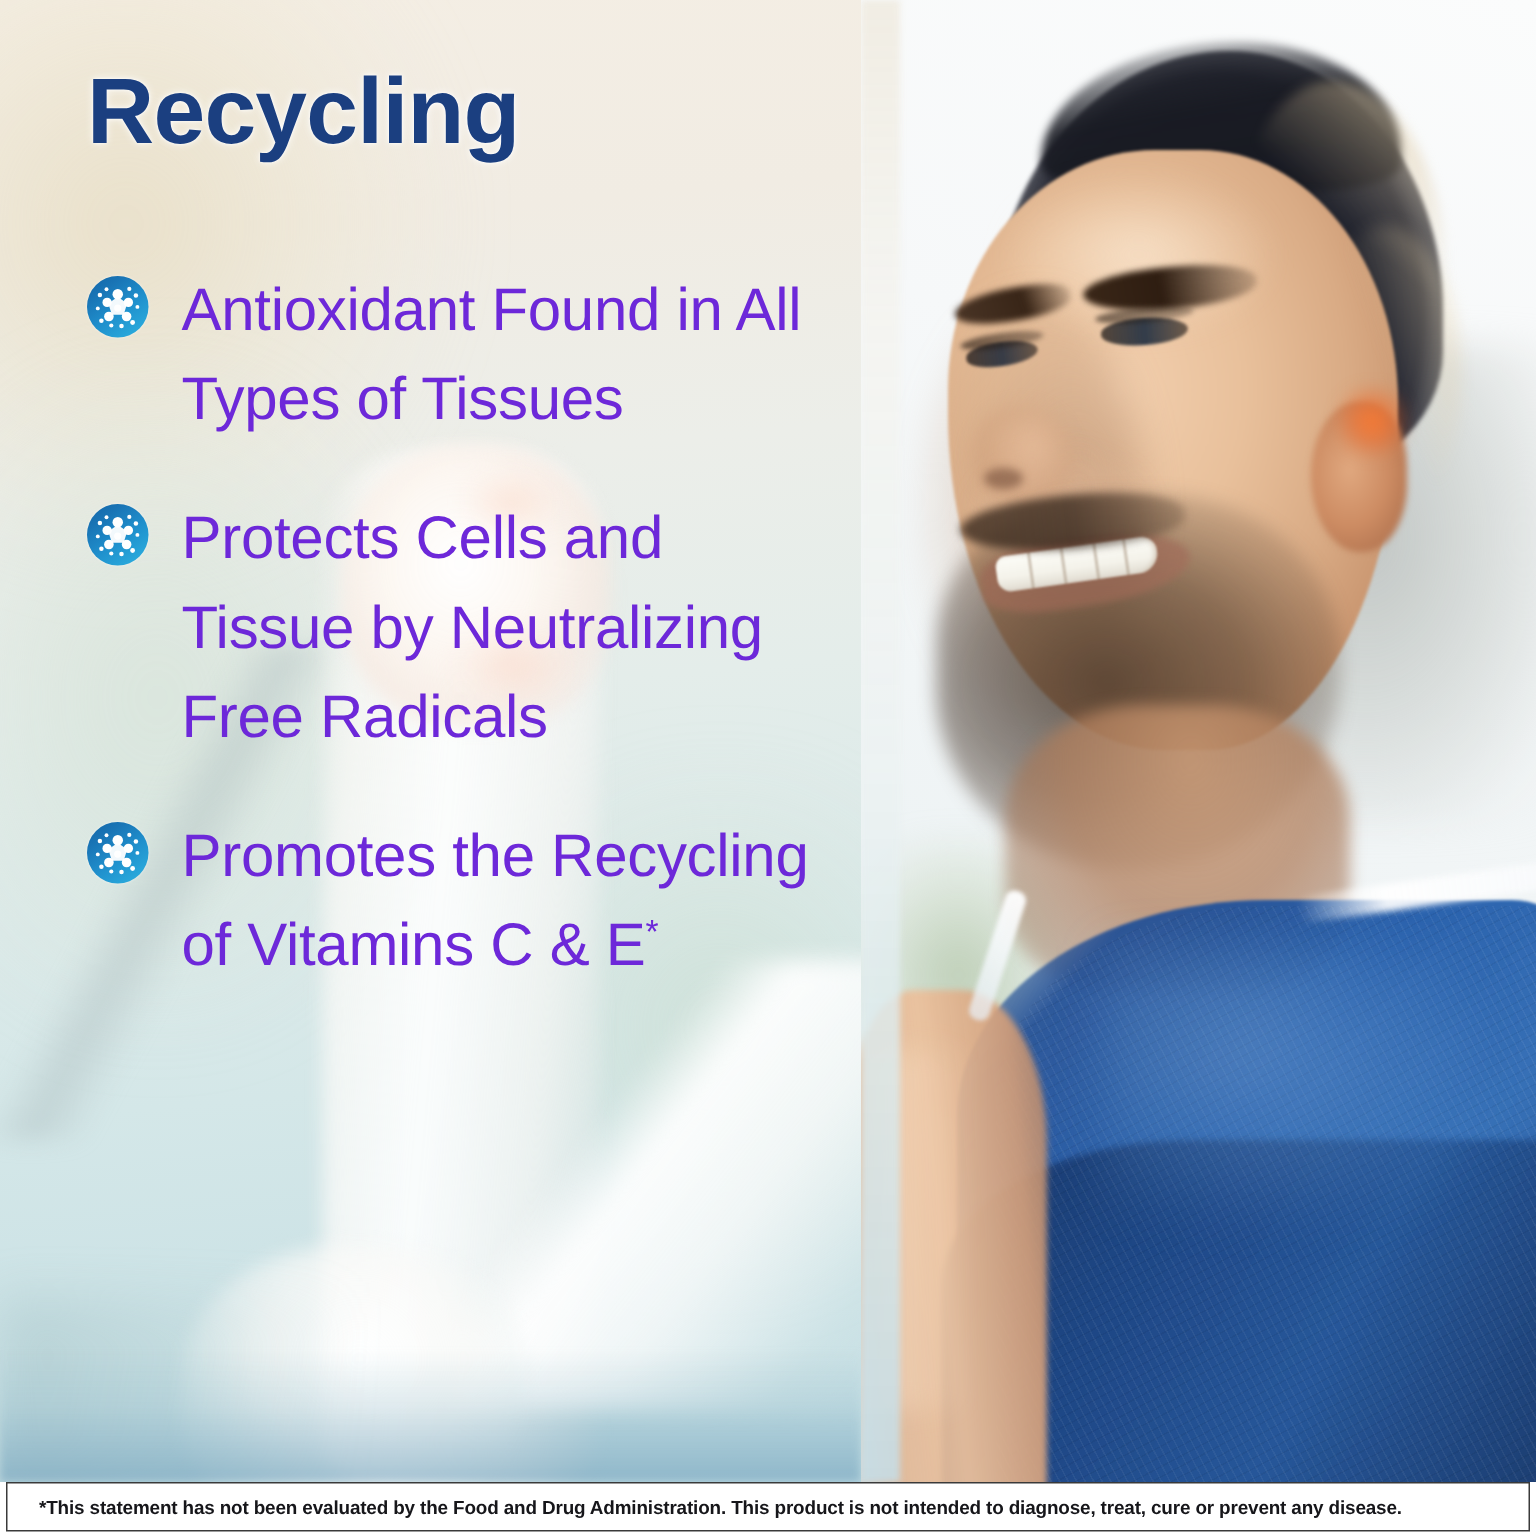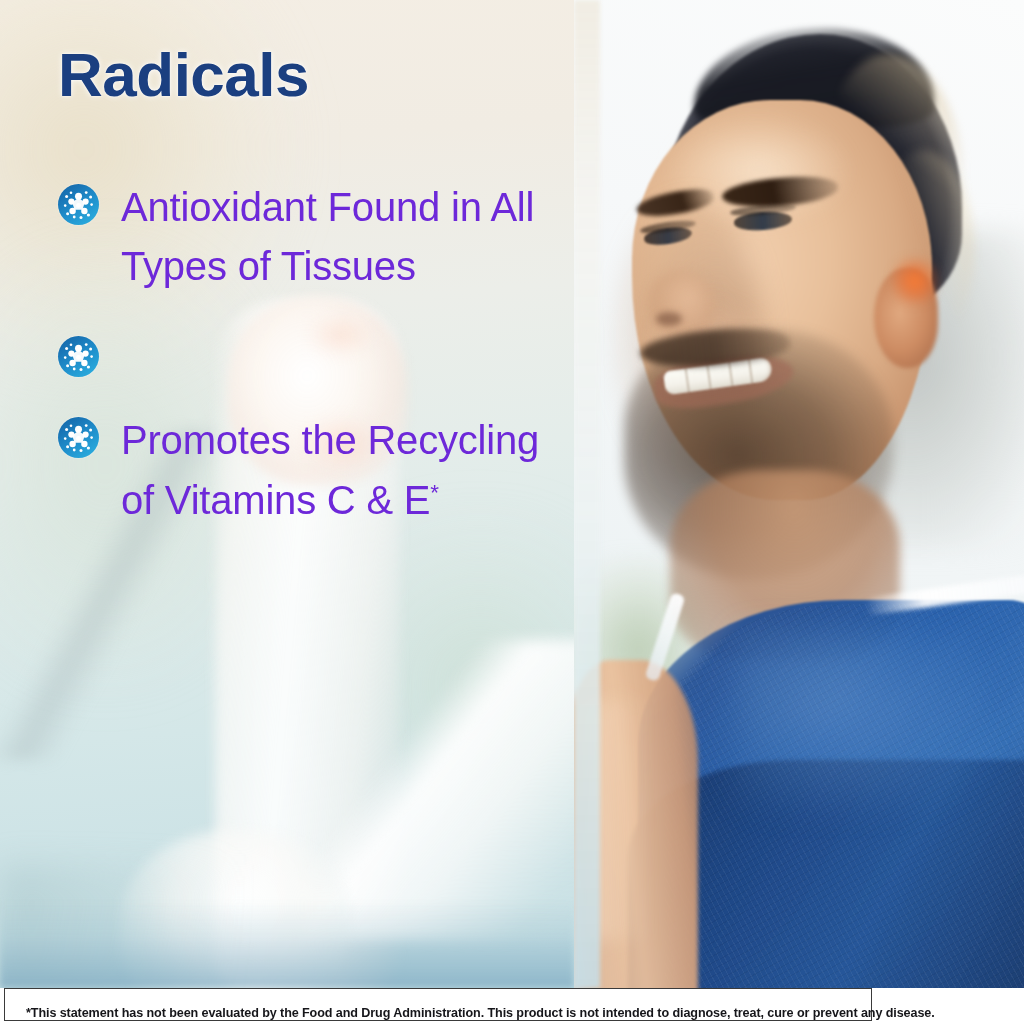--- a/index.html
+++ b/index.html
@@ -470,25 +470,25 @@
     background:linear-gradient(180deg,
       rgba(240,236,226,.95) 0%, rgba(244,244,240,.85) 22%,
       rgba(236,242,242,.8) 52%, rgba(216,232,235,.85) 76%, rgba(198,220,228,.9) 100%);
     filter:blur(2px);
   }
 
   
   .disclaimer {
     position:absolute;
     left:4px; top:988px;
-    width:868px; height:33px;
+    width:1016px; height:33px;
     background:#ffffff;
     border:1px solid #3a3a3a;
     display:flex;
-    align-items:flex-end;
+    align-items:center;
   }
   .disclaimer-text {
     padding-left:21px;
     font-size:12.6px;
     font-weight:bold;
     color:#16161a;
     letter-spacing:-0.1px;
     white-space:nowrap;
   }
 </style>
@@ -506,21 +506,21 @@
     <div class="ghost ghost-fist"></div>
     <div class="ghost ghost-knuckle-1"></div>
     <div class="ghost ghost-knuckle-2"></div>
     <div class="ghost ghost-sleeve"></div>
     <div class="ghost ghost-hand-lower"></div>
     <div class="ghost ghost-shadow-lower"></div>
     <div class="ghost ghost-bottom-band"></div>
   </div>
 
   <div class="left-content">
-    <div class="heading">Radicals</div>
+    <div class="heading">Recycling</div>
 
     <div class="bullets">
 
       <div class="bullet">
         <span class="bullet-icon">
           <svg viewBox="0 0 41 41" xmlns="http://www.w3.org/2000/svg">
             <g fill="#ffffff">
               <circle cx="20.5" cy="12.2" r="3.5"></circle>
               <circle cx="13.4" cy="17.6" r="3.1"></circle>
               <circle cx="27.6" cy="17.6" r="3.1"></circle>
@@ -561,20 +561,21 @@
               <circle cx="32.6" cy="13.0" r="1.5"></circle>
               <circle cx="33.6" cy="20.6" r="1.3"></circle>
               <circle cx="30.4" cy="31.0" r="1.6"></circle>
               <circle cx="23.0" cy="33.4" r="1.5"></circle>
               <circle cx="16.2" cy="33.0" r="1.4"></circle>
               <circle cx="9.6" cy="29.8" r="1.5"></circle>
               <circle cx="7.2" cy="21.6" r="1.3"></circle>
             </g>
           </svg>
         </span>
+        <span class="bullet-text">Protects Cells and Tissue by Neutralizing Free Radicals</span>
       </div>
 
       <div class="bullet">
         <span class="bullet-icon">
           <svg viewBox="0 0 41 41" xmlns="http://www.w3.org/2000/svg">
             <g fill="#ffffff">
               <circle cx="20.5" cy="12.2" r="3.5"></circle>
               <circle cx="13.4" cy="17.6" r="3.1"></circle>
               <circle cx="27.6" cy="17.6" r="3.1"></circle>
               <circle cx="14.6" cy="27.0" r="3.2"></circle>

